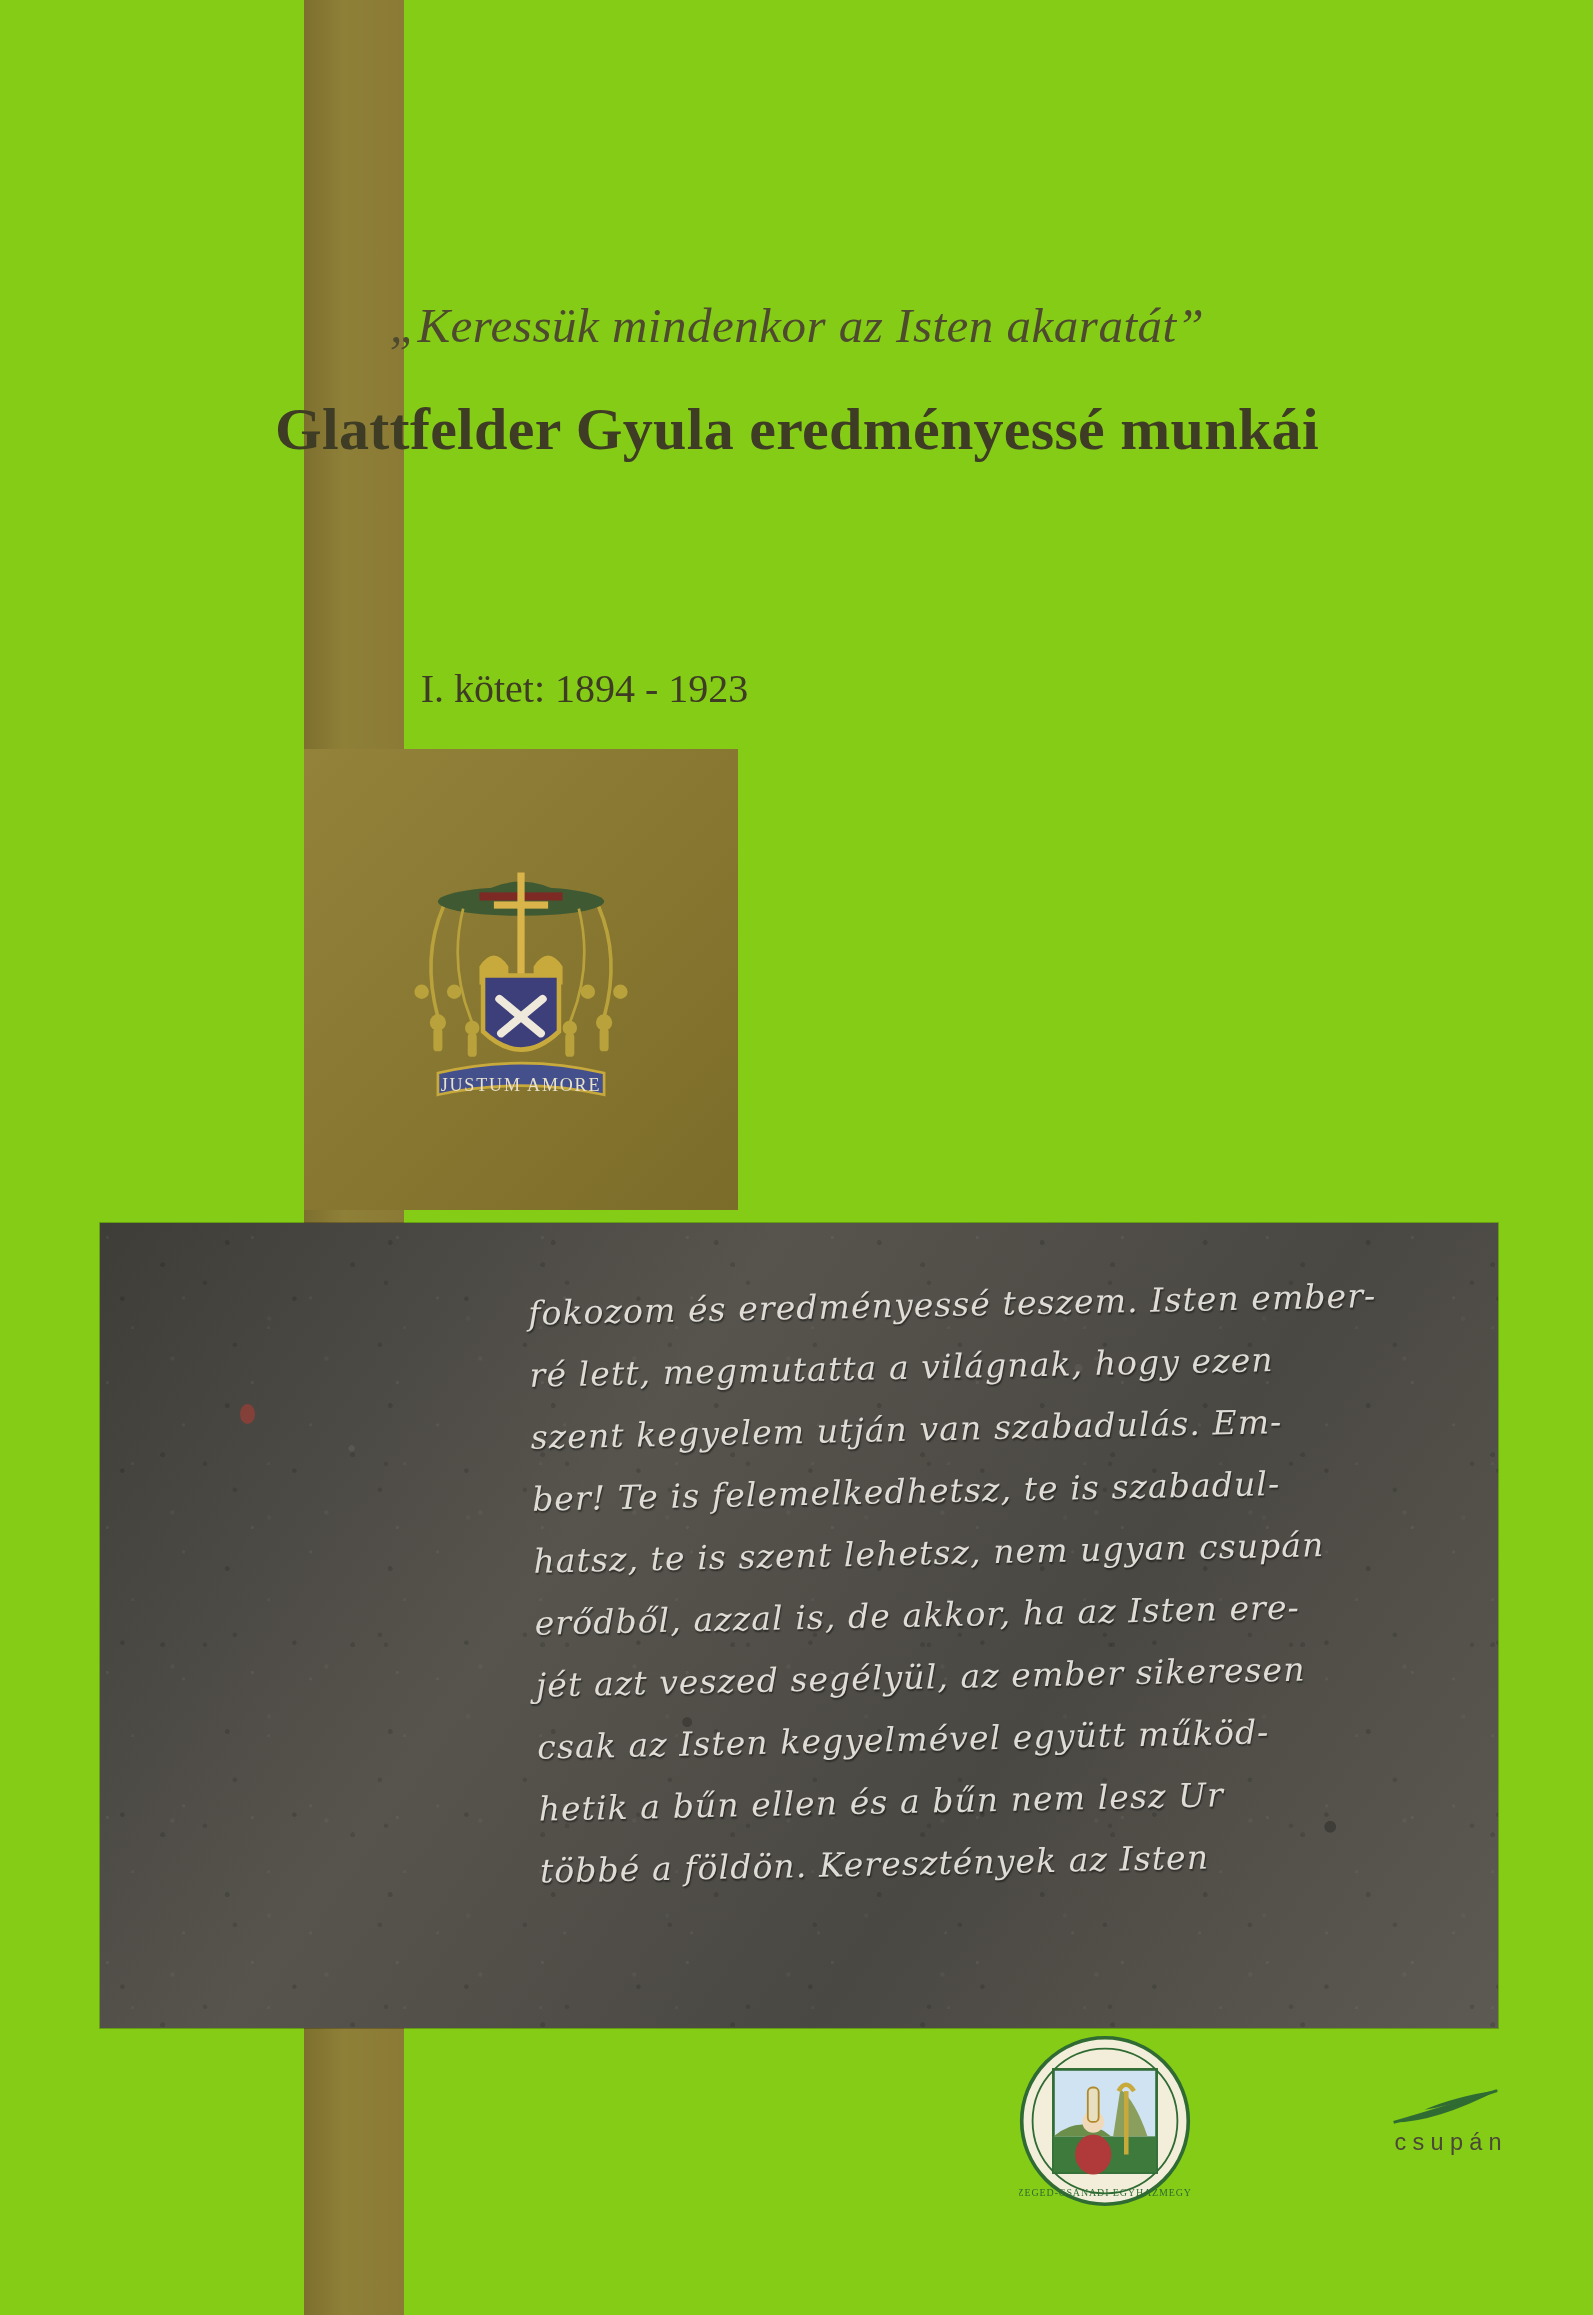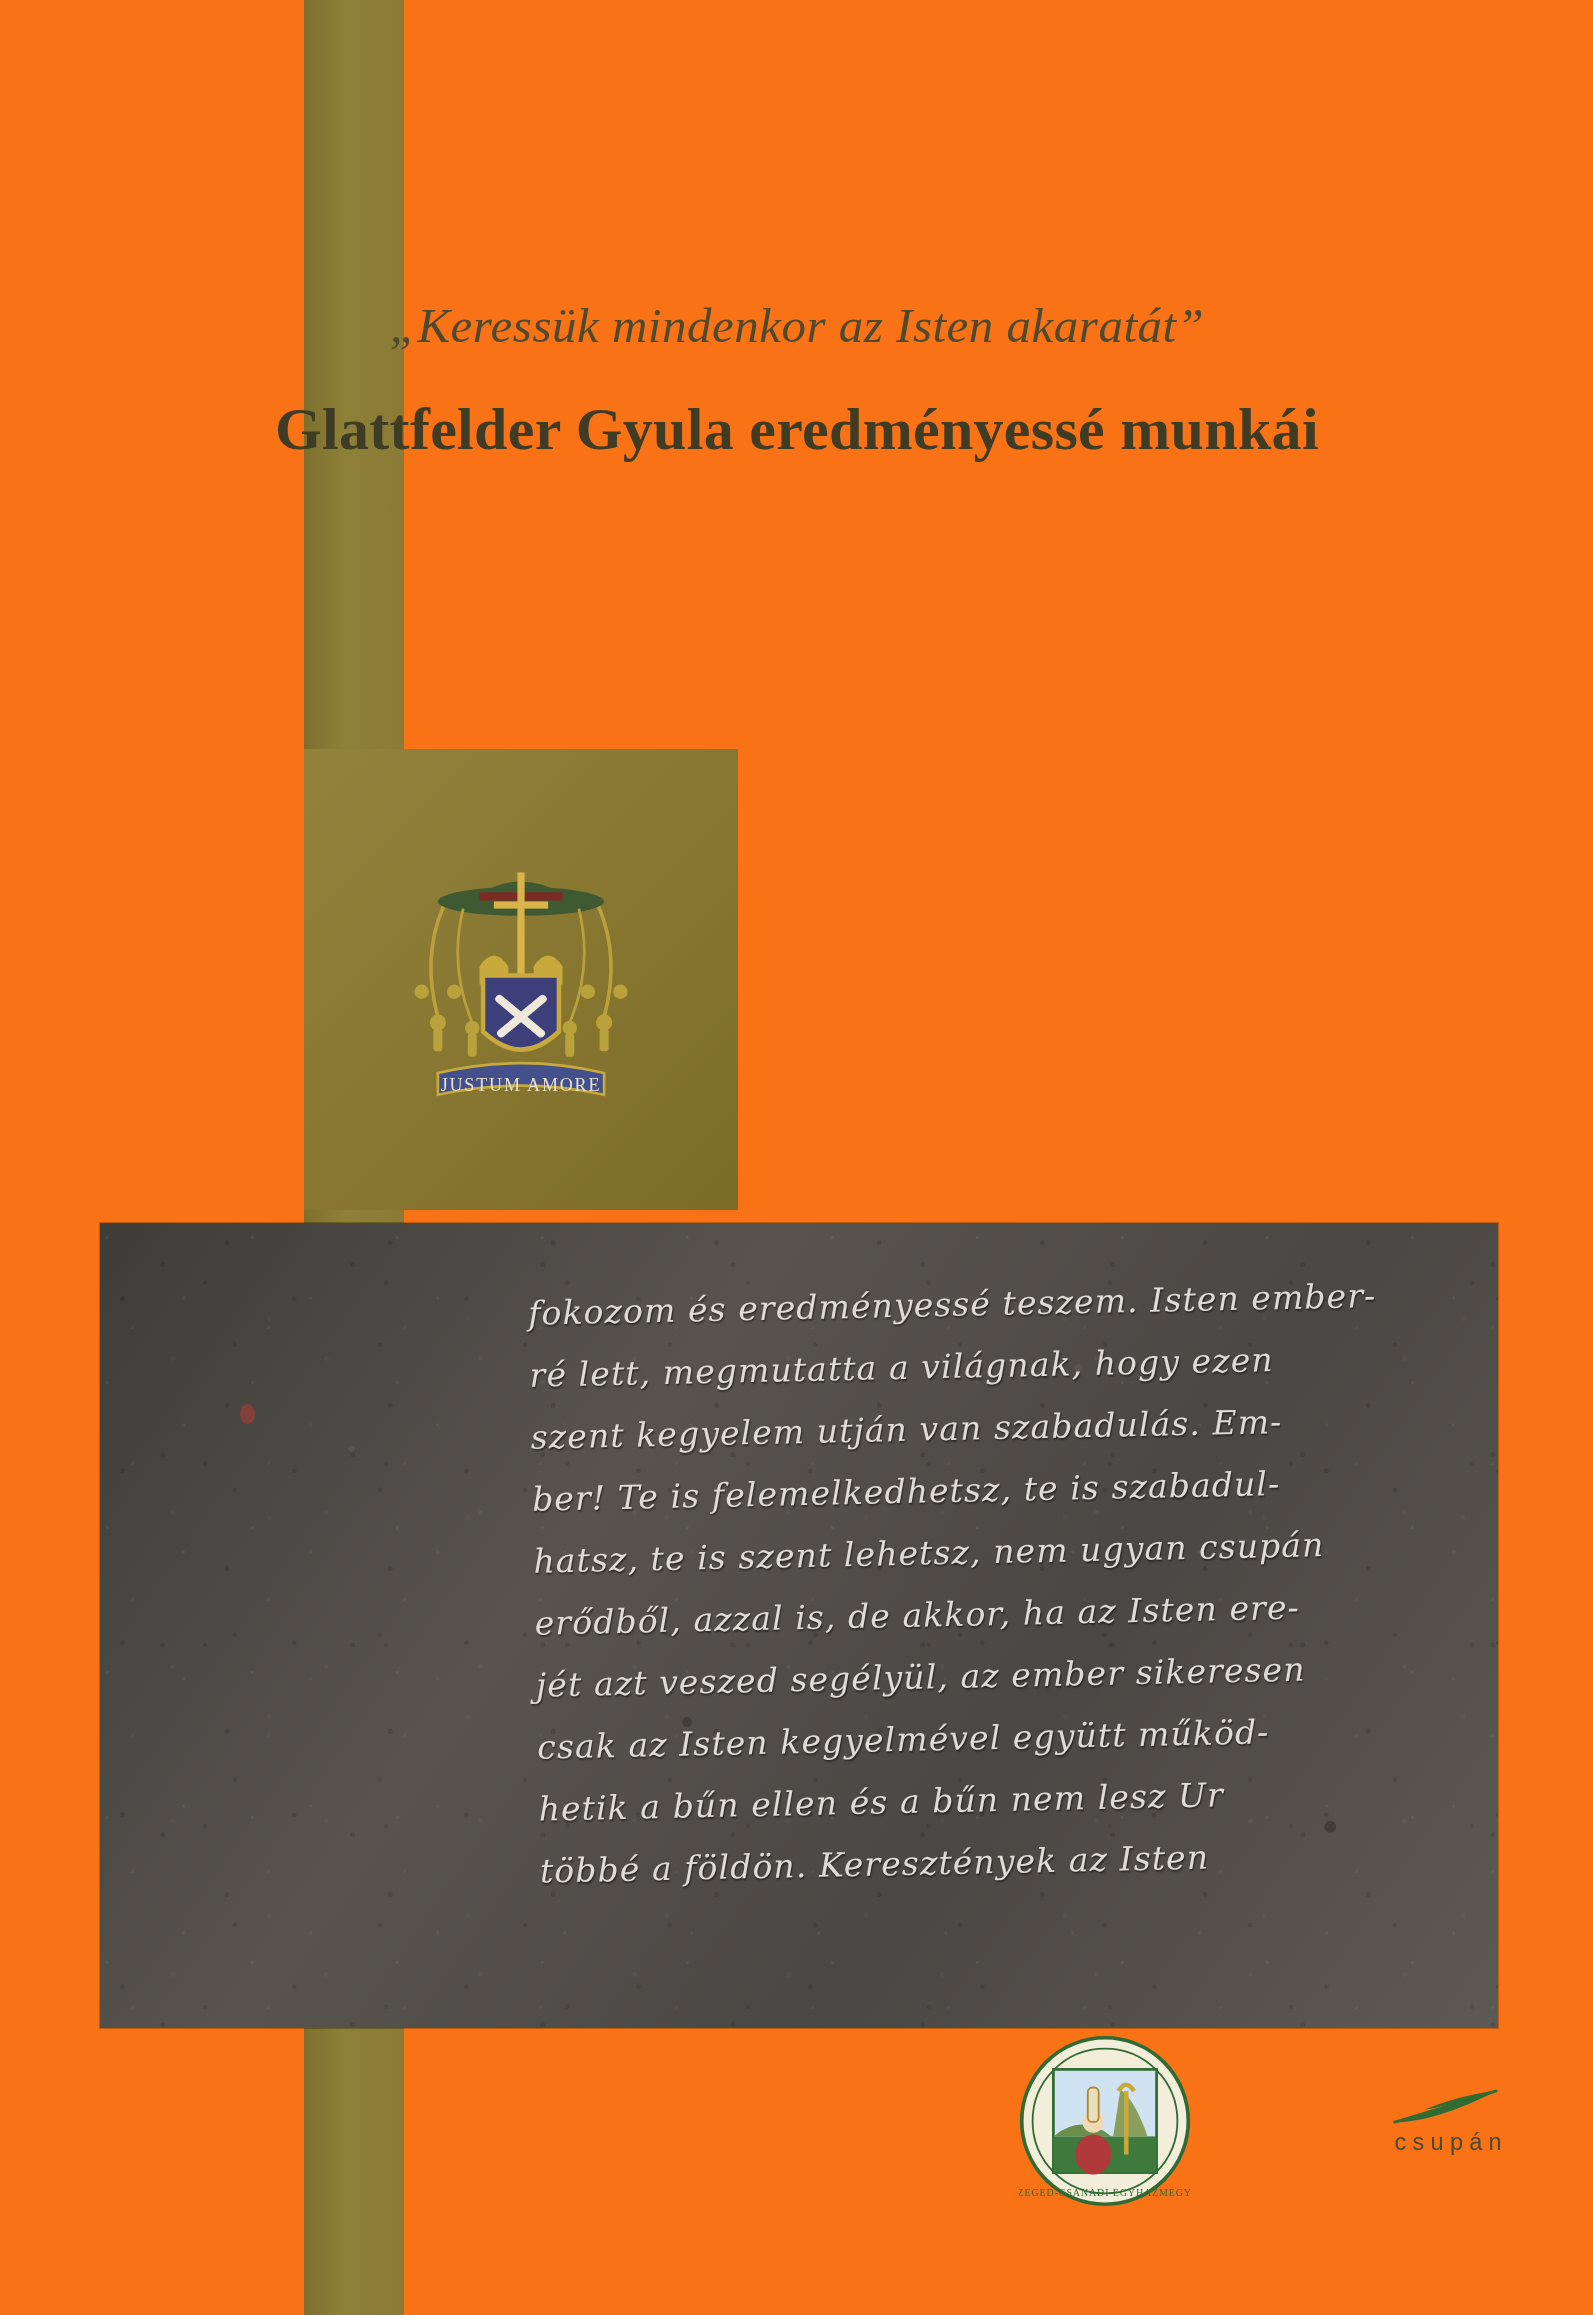--- a/index.html
+++ b/index.html
@@ -10,21 +10,21 @@
   body {
     width: 1594px;
     height: 2316px;
     overflow: hidden;
     font-family: "Liberation Serif", serif;
   }
   .cover {
     position: relative;
     width: 1594px;
     height: 2316px;
-    background: #f97316;
+    background: #84cc16;
     overflow: hidden;
   }
   
   .stripe {
     position: absolute;
     left: 304px;
     top: 0;
     width: 100px;
     height: 2316px;
     background: #8a7a35;
@@ -188,20 +188,21 @@
 
 <div class="cover">
 
   <div class="stripe"></div>
 
   <div class="title-block">
     <div class="subtitle-quote">„Keressük mindenkor az Isten akaratát”</div>
     <div class="main-title">Glattfelder Gyula eredményessé munkái</div>
   </div>
 
+  <div class="volume-line">I. kötet: 1894 - 1923</div>
 
   <div class="crest-panel">
     <svg class="crest" viewBox="0 0 300 330">
 
       <ellipse cx="150" cy="78" rx="92" ry="16" fill="#3f5a33"></ellipse>
       <path d="M100 72 Q150 40 200 72 Q150 60 100 72 Z" fill="#3f5a33"></path>
       <rect x="104" y="68" width="92" height="9" fill="#7e2a24"></rect>
 
       <path d="M64 84 Q40 140 58 206" stroke="#b9a23c" stroke-width="4" fill="none"></path>
       <path d="M236 84 Q260 140 242 206" stroke="#b9a23c" stroke-width="4" fill="none"></path>

